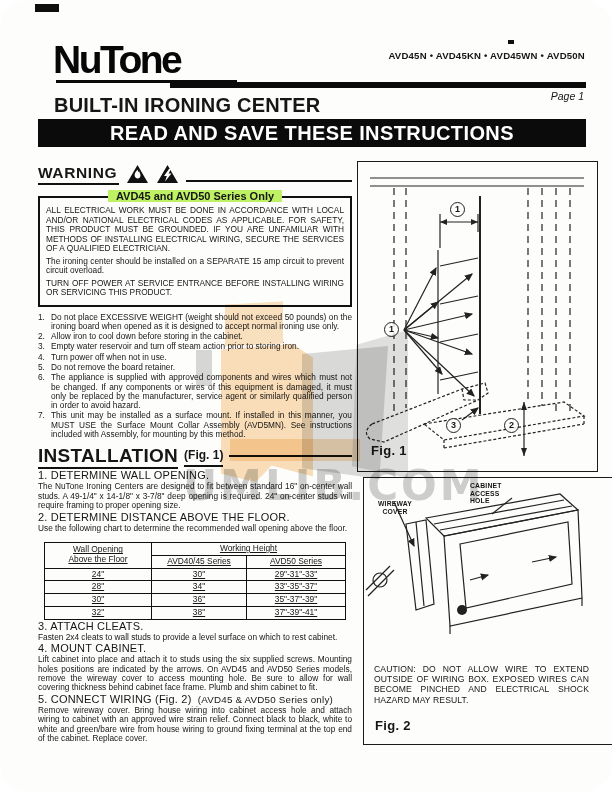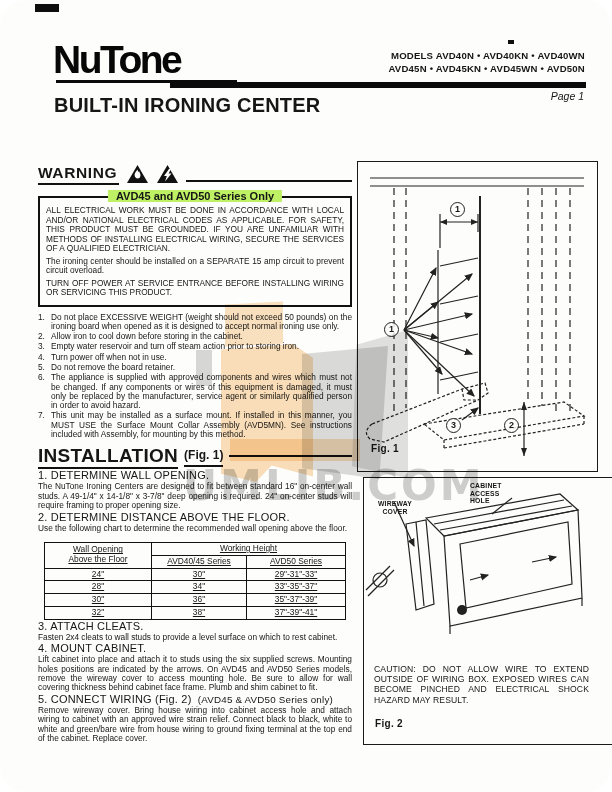--- a/index.html
+++ b/index.html
@@ -41,21 +41,21 @@
   .step-title .sub{font-size:9.8px;margin-left:3px;}
   .step-body{font-size:8.3px;line-height:9.4px;text-align:justify;margin-top:1px;}
   table.dim{border-collapse:collapse;margin:9px auto 0 auto;}
   table.dim th,table.dim td{border:1.3px solid #111;font-size:8.4px;font-weight:normal;
        text-align:center;padding:1px 3px;line-height:9.8px;text-decoration:underline;}
   .c1{width:100px;} .c2{width:88px;} .c3{width:92px;}
   
   .fig-box{position:absolute;border:1.5px solid #1a1a1a;background:transparent;}
   .fig1-box{left:357px;top:161px;width:239px;height:309px;}
   .fig2-box{left:363px;top:477px;width:237px;height:266px;padding-left:40px;}
-  .fig-label{position:absolute;font-size:10px;font-weight:bold;letter-spacing:.3px;}
+  .fig-label{position:absolute;font-size:13px;font-weight:bold;letter-spacing:.3px;}
   .fig1-label{left:13px;top:281px;}
   .fig2-label{left:11px;top:240px;}
   .callout{position:absolute;width:13px;height:13px;border:1.2px solid #222;border-radius:50%;
            font-size:9px;font-weight:bold;text-align:center;line-height:13px;
            background:rgba(253,253,252,.85);}
   .fig2-small-label{position:absolute;font-size:6.8px;line-height:7.6px;font-weight:bold;
                     letter-spacing:.2px;}
   .caution{position:absolute;left:10px;top:186px;width:215px;font-size:8.6px;line-height:10.2px;
            text-align:justify;letter-spacing:.1px;}
   .figsvg{position:absolute;left:0;top:0;}
@@ -78,25 +78,25 @@
 
 <div class="page">
 
   <div class="artifact" style="left:35px;top:4px;width:24px;height:8px;"></div>
   <div class="artifact" style="left:508px;top:40px;width:6px;height:4px;"></div>
 
   <div class="logo">NuTone</div>
   <div class="logo-underline"></div>
   <div class="head-rule"></div>
   <div class="models">
-    <div>MODELS AVD40N • AVD40KN • AVD40WN</div>
     <div>AVD45N • AVD45KN • AVD45WN • AVD50N</div>
   </div>
   <div class="page-num">Page 1</div>
   <div class="doc-title">BUILT-IN IRONING CENTER</div>
+  <div class="banner">READ AND SAVE THESE INSTRUCTIONS</div>
 
   <div class="left-col">
 
     <div class="warning-row">
       <span class="warning-word">WARNING</span>
       <svg class="tri" viewBox="0 0 23 20">
         <path d="M11.5 1 L22 19 L1 19 Z" fill="#111"></path>
         <path d="M11.5 5.5 c-1.8 2.6 -3 3.4 -2.9 5.6 c0.1 2.2 1.5 3.5 3 3.5 c1.6 0 2.9 -1.3 2.9 -3.3 c0 -1.8 -1 -2.5 -1.4 -4.1 c-0.5 0.9 -1 1.3 -1.6 -1.7 z" fill="#fff"></path>
       </svg>
       <svg class="tri" viewBox="0 0 23 20">

